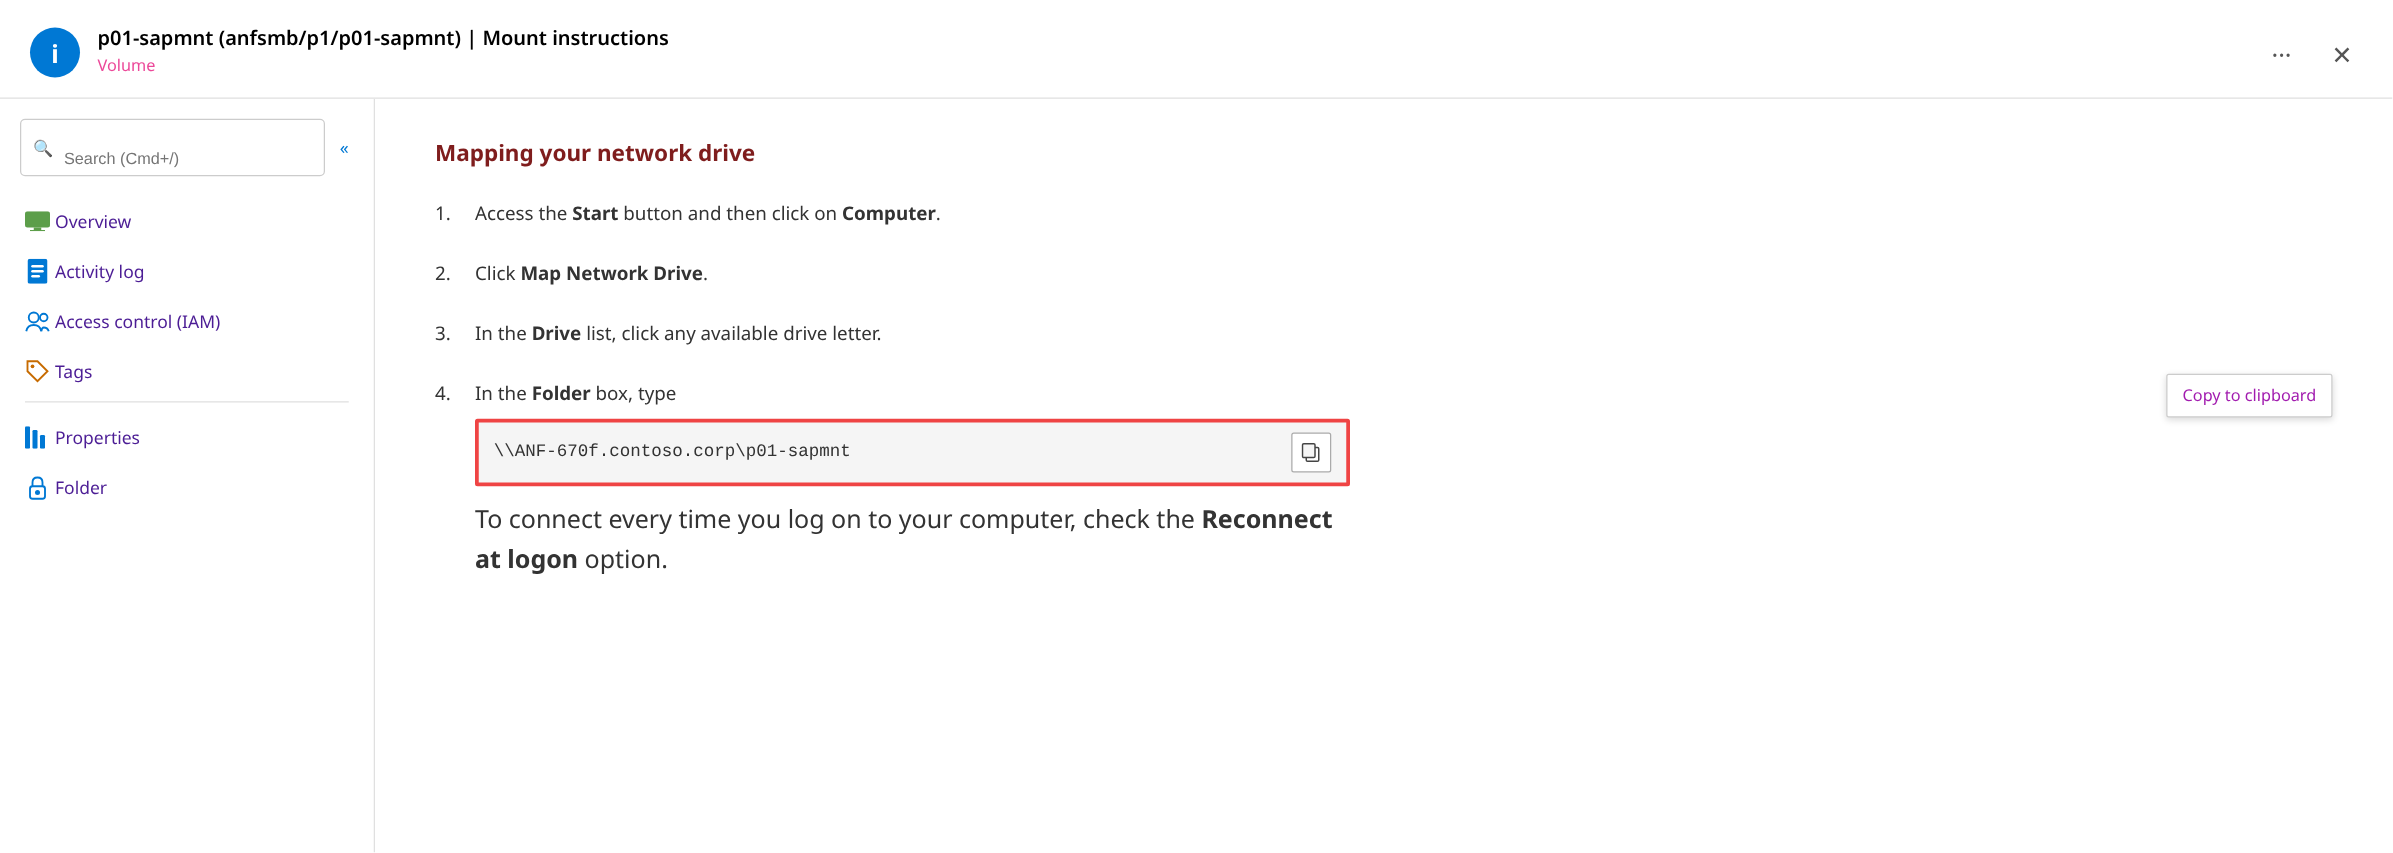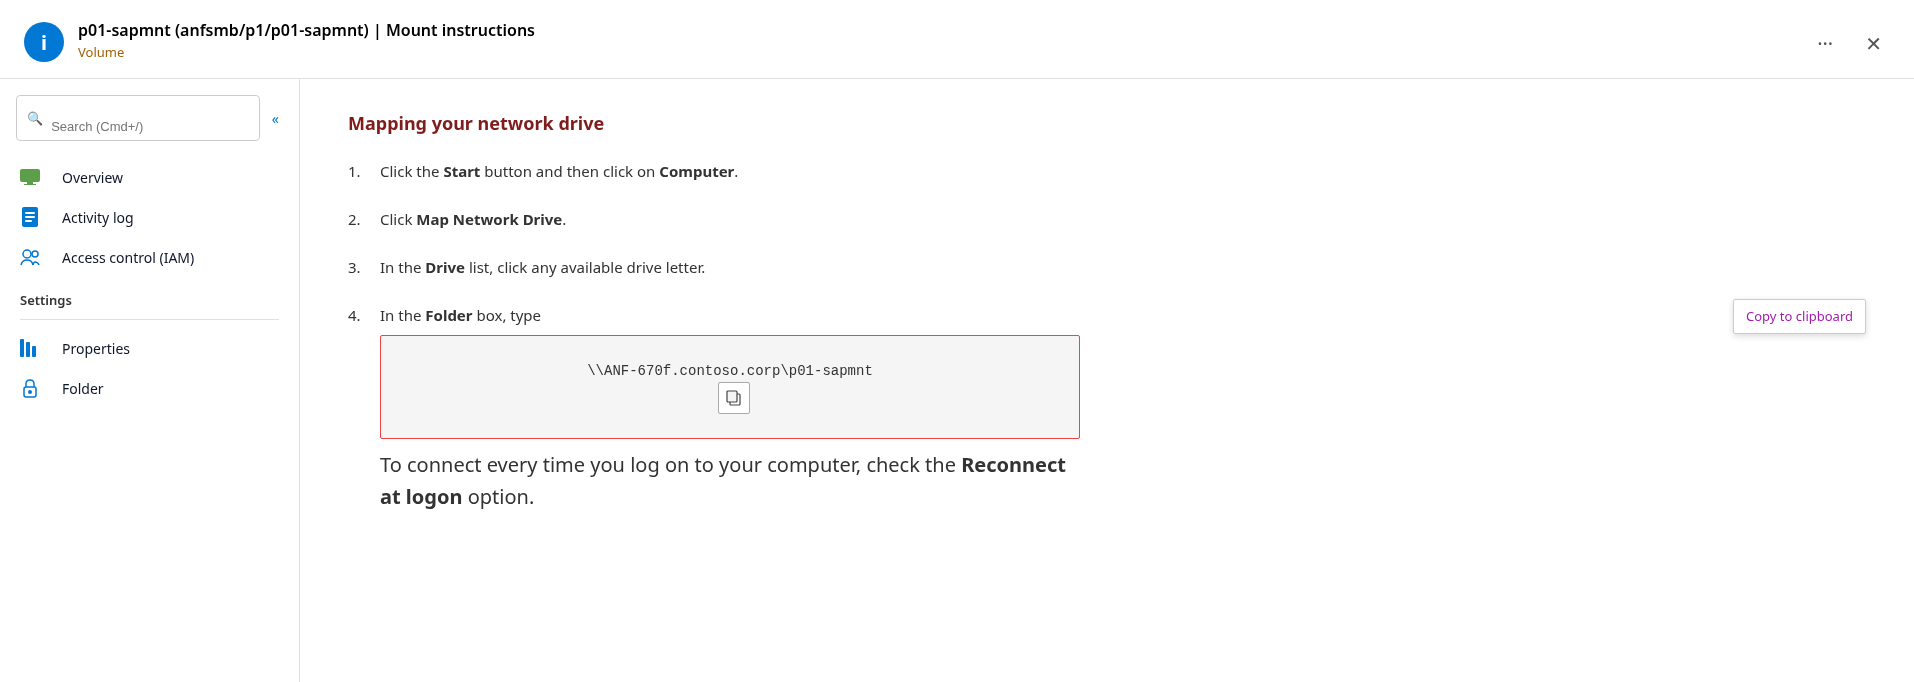--- a/index.html
+++ b/index.html
@@ -50,21 +50,21 @@
 
     .header-title {
       font-size: 16px;
       font-weight: 600;
       color: #000;
       line-height: 1.3;
     }
 
     .header-subtitle {
       font-size: 13px;
-      color: #a16207;
+      color: #ec4899;
       margin-top: 2px;
     }
 
     .header-actions {
       display: flex;
       align-items: center;
       gap: 16px;
       margin-left: 16px;
       margin-top: 6px;
     }
@@ -138,22 +138,22 @@
       cursor: pointer;
       font-size: 14px;
       padding: 4px;
     }
 
     .nav-item {
       display: flex;
       align-items: center;
       padding: 10px 20px;
       cursor: pointer;
-      gap: 22px;
-      color: #0f172a;
+      gap: 4px;
+      color: #4c1d95;
       font-size: 14px;
     }
 
     .nav-item-icon {
       width: 20px;
       height: 20px;
       display: flex;
       align-items: center;
       justify-content: center;
       flex-shrink: 0;
@@ -215,26 +215,25 @@
     }
 
     .folder-box-container {
       margin-top: 8px;
       position: relative;
     }
 
     .folder-input-wrapper {
       display: flex;
       align-items: center;
-      border: 1px solid #ef4444;
+      border: 3px solid #ef4444;
       background: #f5f5f5;
-      padding: 24px 12px;
+      padding: 8px 12px;
       border-radius: 2px;
       max-width: 700px;
-      flex-direction: column;
     }
 
     .folder-input-text {
       flex: 1;
       font-size: 14px;
       color: #333;
       font-family: 'Courier New', monospace;
     }
 
     .copy-btn {
@@ -330,22 +329,30 @@
           <svg width="20" height="18" viewBox="0 0 20 18">
             <circle cx="7" cy="6" r="4" fill="none" stroke="#0078d4" stroke-width="1.5"></circle>
             <path d="M1 17 Q2 12 7 12 Q12 12 13 17" fill="none" stroke="#0078d4" stroke-width="1.5"></path>
             <circle cx="15" cy="6" r="3" fill="none" stroke="#0078d4" stroke-width="1.5"></circle>
             <path d="M13 17 Q13.5 14 15 14 Q18 14 19 17" fill="none" stroke="#0078d4" stroke-width="1.5"></path>
           </svg>
         </div>
         <span>Access control (IAM)</span>
       </div>
 
-
-      <div class="nav-section-header">Settings</div>
+      <div class="nav-item">
+        <div class="nav-item-icon">
+          <svg width="20" height="20" viewBox="0 0 20 20">
+            <path d="M2 2 L10 2 L18 10 L10 18 L2 10 Z" fill="none" stroke="#c76b00" stroke-width="1.5"></path>
+            <circle cx="6" cy="6" r="1.5" fill="#c76b00"></circle>
+          </svg>
+        </div>
+        <span>Tags</span>
+      </div>
+
       <hr class="nav-divider">
 
       <div class="nav-item">
         <div class="nav-item-icon">
           <svg width="20" height="18" viewBox="0 0 20 18">
             <rect x="0" y="0" width="4" height="18" rx="1" fill="#0078d4"></rect>
             <rect x="6" y="3" width="4" height="15" rx="1" fill="#0078d4"></rect>
             <rect x="12" y="7" width="4" height="11" rx="1" fill="#0078d4"></rect>
           </svg>
         </div>
@@ -364,21 +371,21 @@
       </div>
     </div>
 
     <div class="content-area">
       <div class="section-title">Mapping your network drive</div>
 
       <ol class="instructions-list">
 
         <li>
           <div class="step-content">
-            <span>Click the </span><strong>Start</strong><span> button and then click on </span><strong>Computer</strong><span>.</span>
+            <span>Access the </span><strong>Start</strong><span> button and then click on </span><strong>Computer</strong><span>.</span>
           </div>
         </li>
 
         <li>
           <div class="step-content">
             <span>Click </span><strong>Map Network Drive</strong><span>.</span>
           </div>
         </li>
 
         <li>

